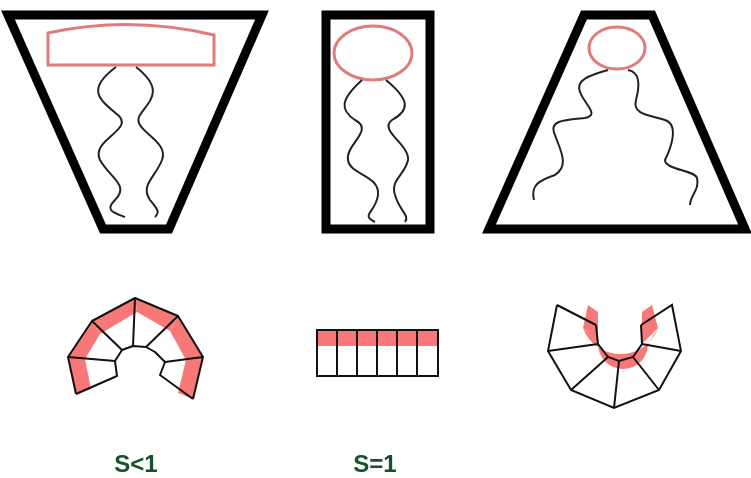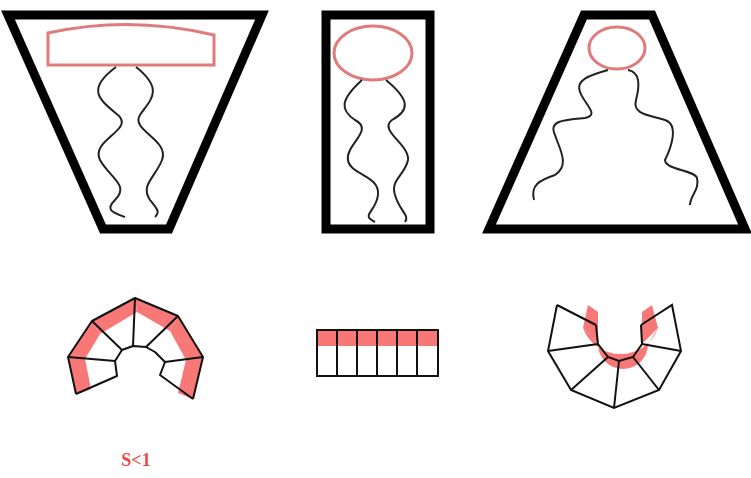--- a/index.html
+++ b/index.html
@@ -1,23 +1,23 @@
 <!DOCTYPE html>
 <html><head>
 <meta charset="utf-8">
 <style>
   html, body { margin: 0; padding: 0; background: #ffffff; }
   #stage { position: relative; width: 751px; height: 478px; background: #fff; overflow: hidden; }
   svg { position: absolute; left: 0; top: 0; }
   .label {
     position: absolute;
-    font-family: Liberation Serif, serif;
+    font-family: Liberation Sans, sans-serif;
     font-weight: bold;
-    font-size: 18px;
-    color: #ef4444;
+    font-size: 24px;
+    color: #14532d;
     text-align: center;
     width: 100px;
   }
 </style>
 </head>
 <body>
 
 <div id="stage">
   <svg width="751" height="478" viewBox="0 0 751 478">
 
@@ -83,13 +83,14 @@
         <line x1="548" y1="351" x2="598" y2="344"></line>
         <line x1="571" y1="390" x2="608" y2="357"></line>
         <line x1="614" y1="408" x2="619" y2="361"></line>
         <line x1="659" y1="390" x2="633" y2="357"></line>
         <line x1="681" y1="351" x2="642" y2="344"></line>
       </g>
     </g>
   </svg>
 
   <div class="label" style="left:86px; top:450px;">S&lt;1</div>
+  <div class="label" style="left:325px; top:450px;">S=1</div>
 </div>
 
 </body></html>

